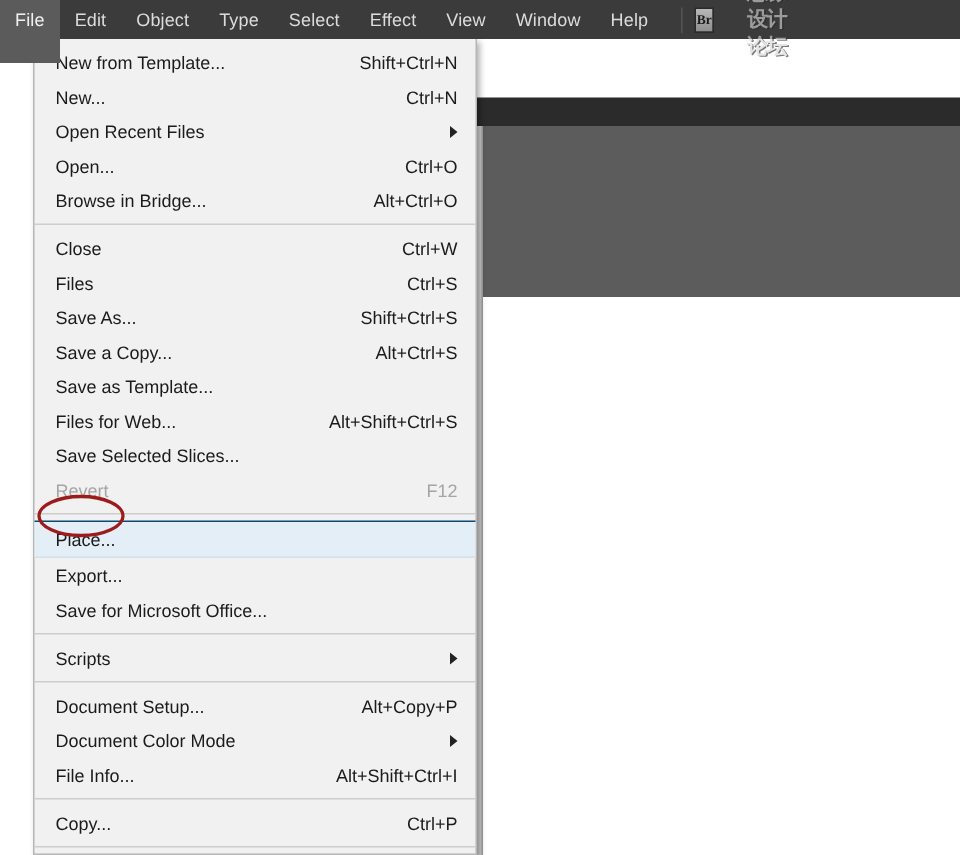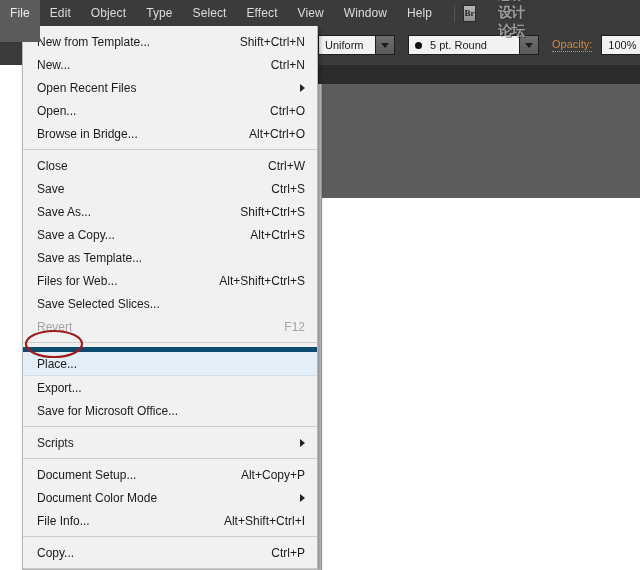--- a/index.html
+++ b/index.html
@@ -229,21 +229,21 @@
   .mi .lbl { flex: 0 0 auto; }
   .mi .spacer { flex: 1 1 auto; }
   .mi .accel {
     flex: 0 0 auto;
     color: #1b1b1b;
     font-size: 12px;
   }
   .mi.disabled .lbl, .mi.disabled .accel { color: #a5a5a5; }
   .mi.highlight {
     background: #e4eef6;
-    border-top: 5px solid #0c4a6e;
+    border-top: 1px solid #0c4a6e;
     border-bottom: 1px solid #cfe0ee;
   }
   .mi .arrow {
     width: 0; height: 0;
     border-top: 4px solid transparent;
     border-bottom: 4px solid transparent;
     border-left: 5px solid #222;
     margin-left: 6px;
   }
   .sep {
@@ -267,47 +267,20 @@
 </head>
 <body>
 
 <div id="app">
 
   <div class="doc-tabbar"></div>
   <div class="canvas-area"></div>
   <div class="canvas-white"></div>
   <div class="scroll-strip"></div>
 
-  <div class="optionsbar">
-    <div class="opt-row">
-      <div class="field w-uniform">
-        <span>Uniform</span>
-      </div>
-      <div class="ddbtn">
-        <i></i>
-      </div>
-      <div class="gap-md"></div>
-      <div class="field w-stroke">
-        <span class="dot"></span>
-        <span>5 pt. Round</span>
-      </div>
-      <div class="ddbtn">
-        <i></i>
-      </div>
-      <div class="gap-md"></div>
-      <div class="opt-label link">Opacity:</div>
-      <div class="gap-sm"></div>
-      <div class="field w-opacity">
-        <span>100%</span>
-      </div>
-
-      <div class="gap-md"></div>
-
-    </div>
-  </div>
 
   <div class="menubar">
     <div class="menubar-item active">File</div>
     <div class="menubar-item">Edit</div>
     <div class="menubar-item">Object</div>
     <div class="menubar-item">Type</div>
     <div class="menubar-item">Select</div>
     <div class="menubar-item">Effect</div>
     <div class="menubar-item">View</div>
     <div class="menubar-item">Window</div>
@@ -346,21 +319,21 @@
         <span class="spacer"></span>
         <span class="accel">Alt+Ctrl+O</span>
       </div>
       <div class="sep"></div>
       <div class="mi">
         <span class="lbl">Close</span>
         <span class="spacer"></span>
         <span class="accel">Ctrl+W</span>
       </div>
       <div class="mi">
-        <span class="lbl">Save</span>
+        <span class="lbl">Files</span>
         <span class="spacer"></span>
         <span class="accel">Ctrl+S</span>
       </div>
       <div class="mi">
         <span class="lbl">Save As...</span>
         <span class="spacer"></span>
         <span class="accel">Shift+Ctrl+S</span>
       </div>
       <div class="mi">
         <span class="lbl">Save a Copy...</span>

